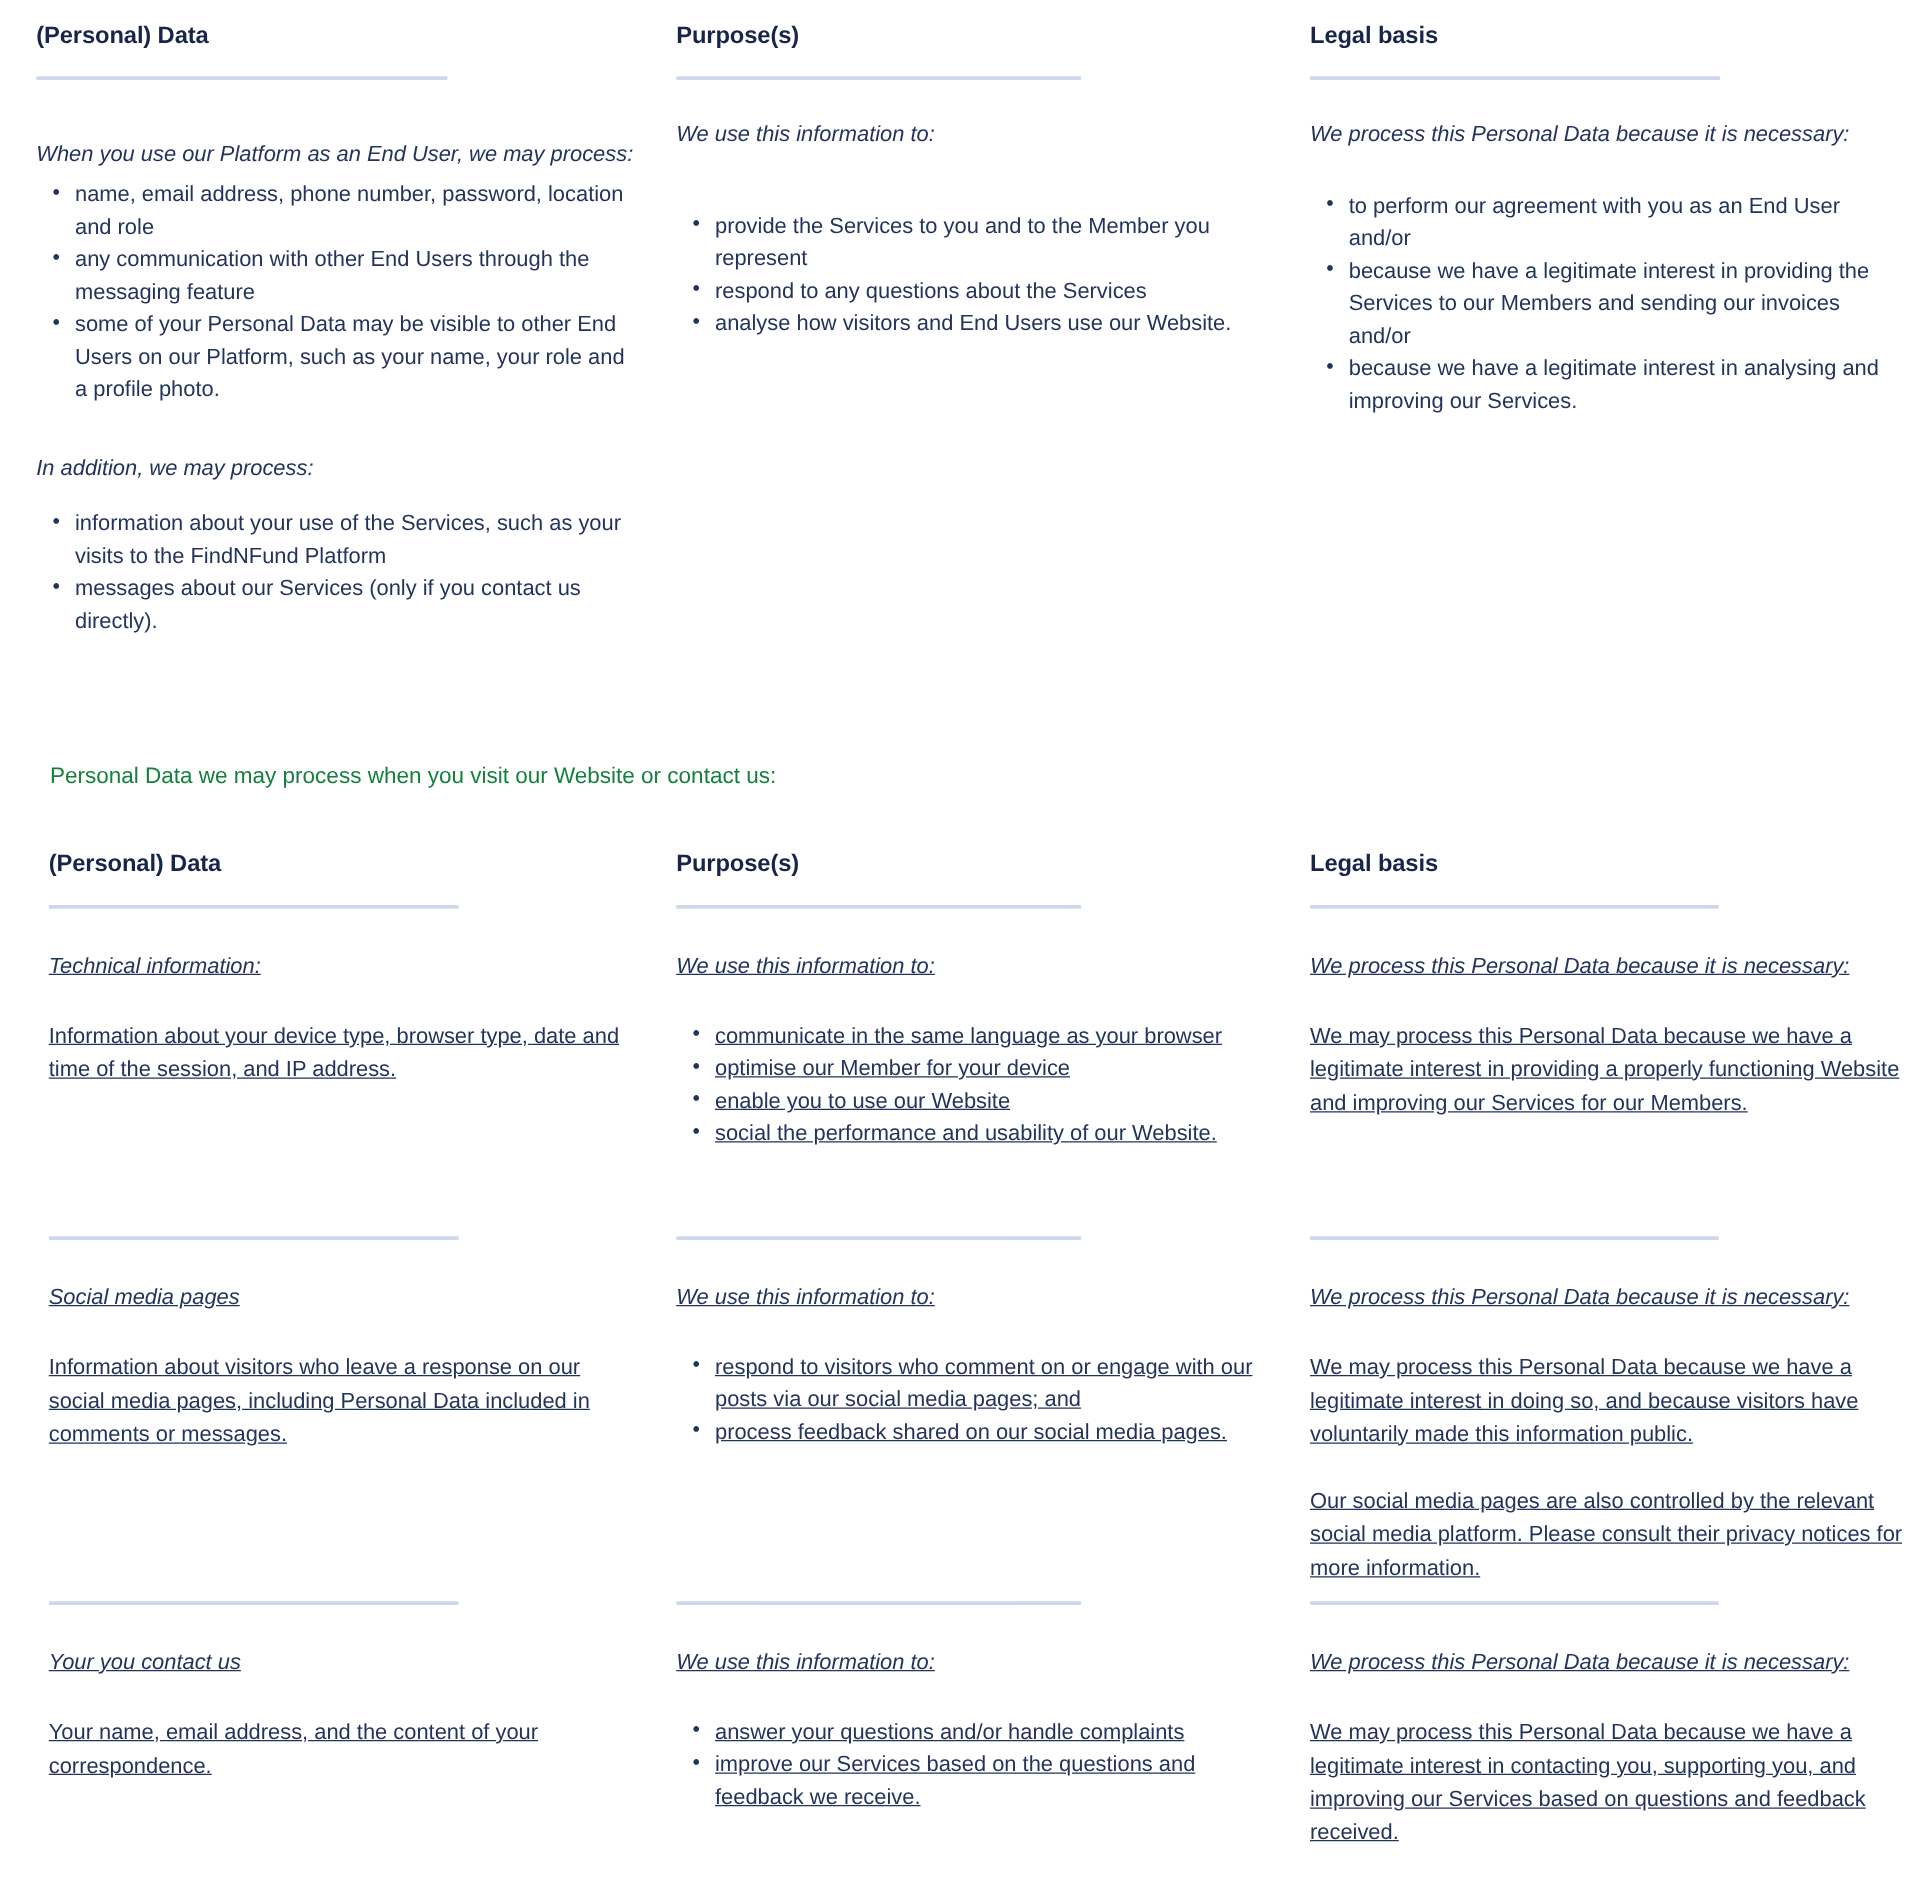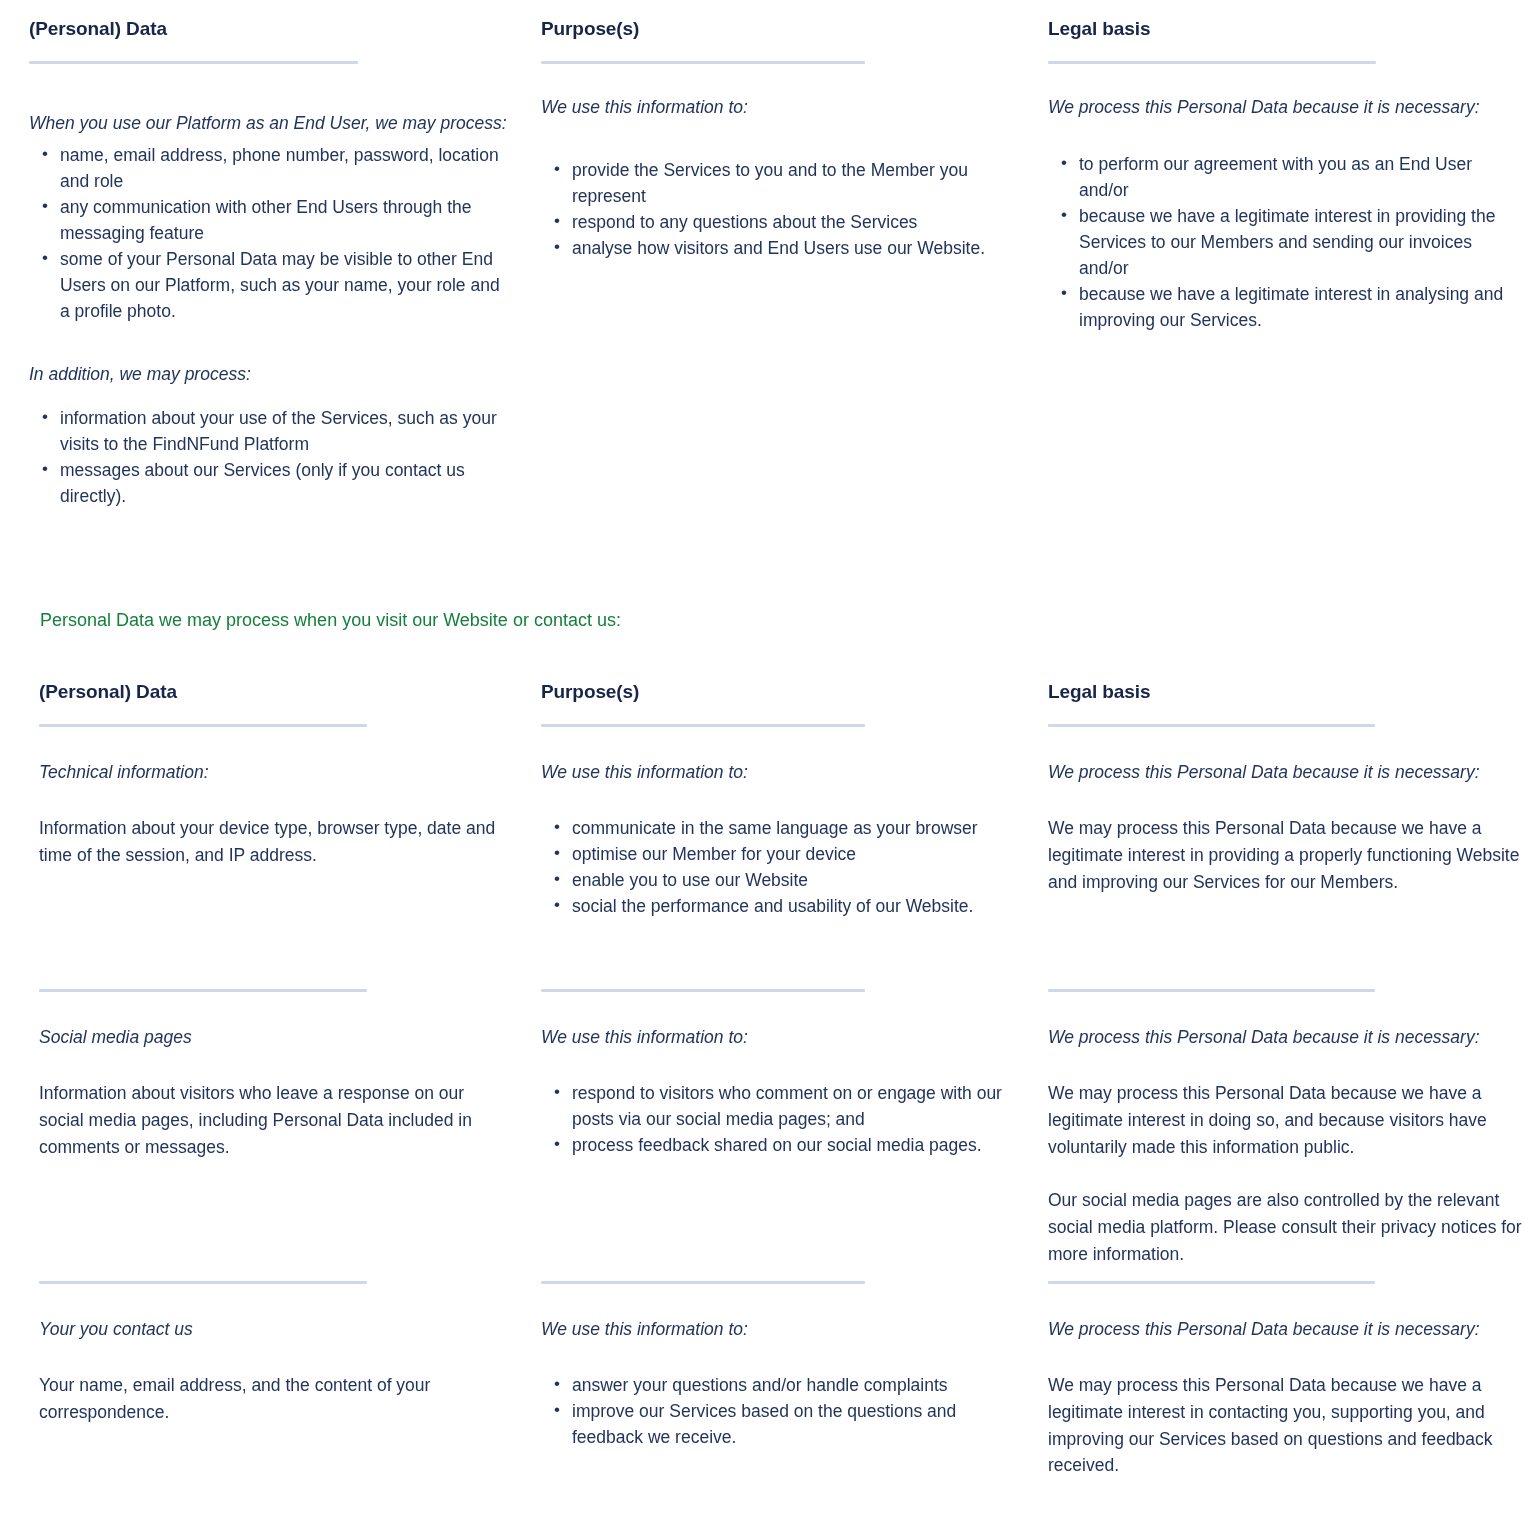--- a/index.html
+++ b/index.html
@@ -84,21 +84,21 @@
   }
 
   
   #block1 { padding: 18px 0 0 29px; }
   #block1 .tbl { grid-template-columns: 512px 507px 506px; }
   #block1 .lead-1 { margin-top: 46px; }
   #block1 ul.blist.first { margin-top: 5px; }
   #block1 .lead-2 { margin-top: 37px; }
   #block1 ul.blist.second { margin-top: 17px; }
   #block1 .col2 .lead-1 { margin-top: 30px; }
-  #block1 .col2 ul.blist { margin-top: 36px; }
+  #block1 .col2 ul.blist { margin-top: 46px; }
   #block1 .col3 .lead-1 { margin-top: 30px; }
   #block1 .col3 ul.blist { margin-top: 30px; }
 
   
   .mid-intro {
     font-size: 18px;
     line-height: 1.5;
     color: #15803d;
     margin: 0;
     padding: 0 0 0 40px;
@@ -118,21 +118,21 @@
     font-size: 17.5px;
     line-height: 1.5;
     margin: 0;
     color: #23345c;
   }
   .row2 .body-p { margin-top: 30px; }
   .row2 ul.blist { margin-top: 30px; }
   .row2 .body-p + .body-p { margin-top: 27px; }
 
   .rowbox { display: flex; flex-direction: column; }
-  .rowbox .content { flex: 1 1 auto; }
+  .rowbox .content { flex: 1 1 auto; text-decoration: underline; }
   .row-rule {
     height: 3px;
     background: #cdd8ec;
     border-radius: 1px;
   }
   .rr1 { width: 328px; }
   .rr2 { width: 324px; }
   .rr3 { width: 327px; }
 
   

